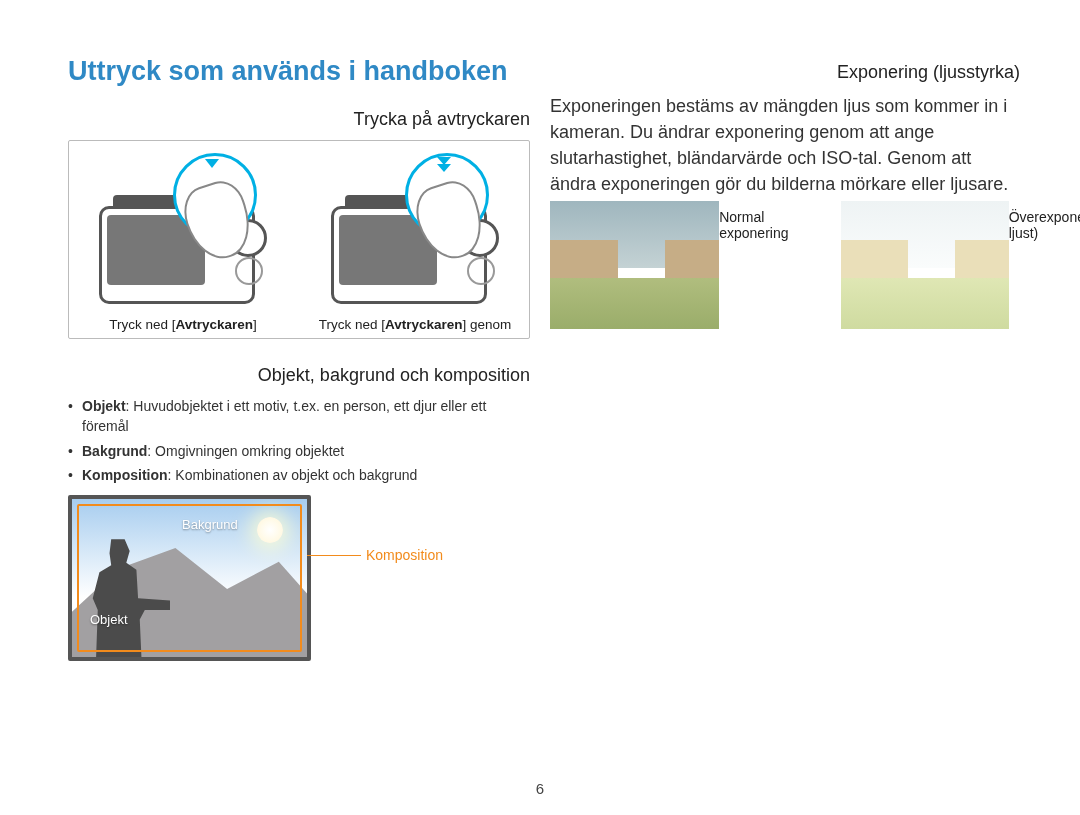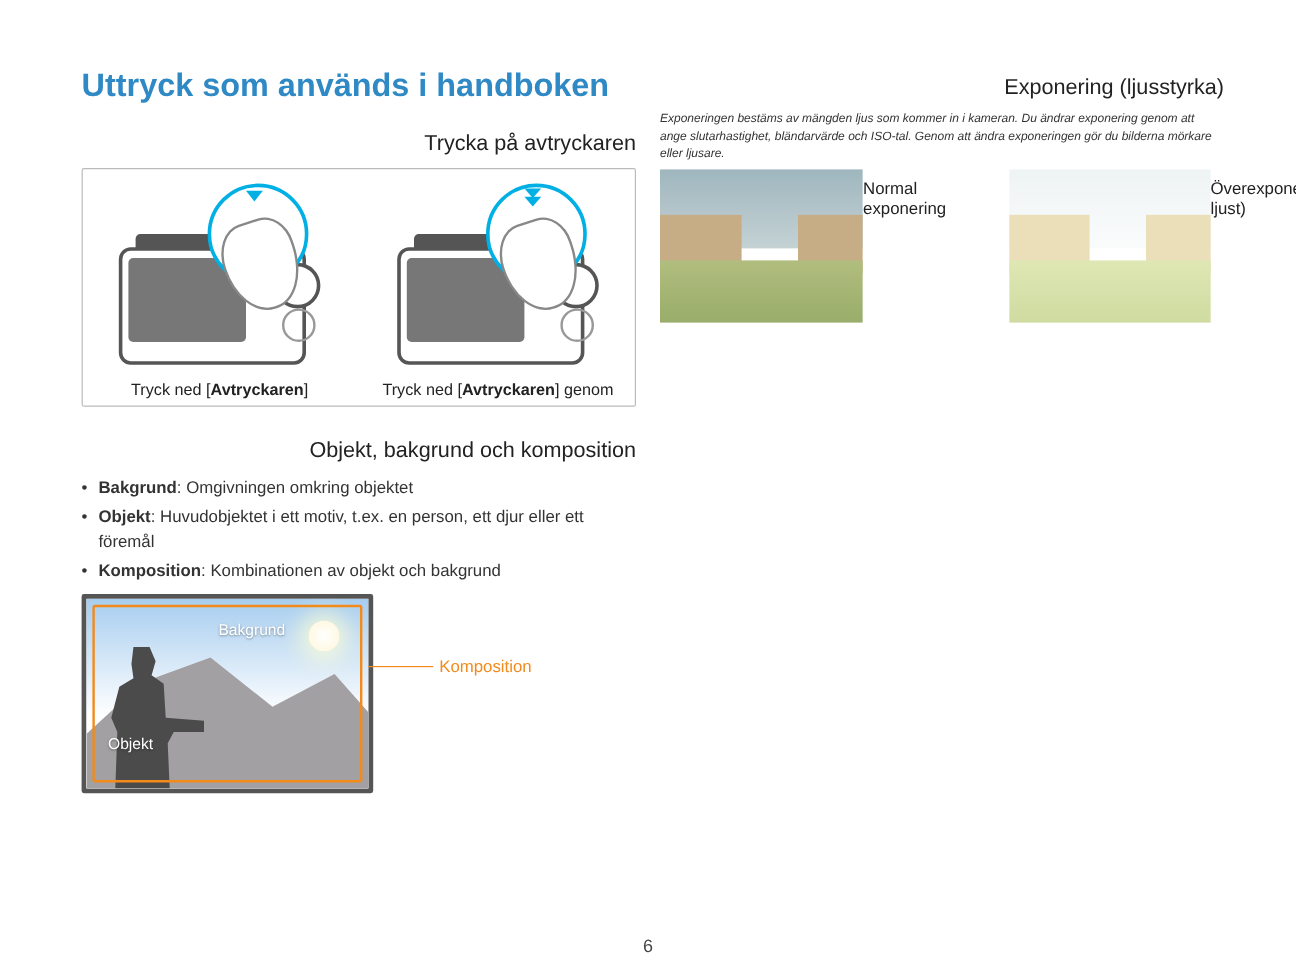--- a/index.html
+++ b/index.html
@@ -216,24 +216,23 @@
     background:#f28b1c;
   }
   .side-label {
     position:absolute;
     font-size:14px;
     color:#f28b1c;
   }
 
   
   .para {
-    font-size: 10px;
+    font-size: 18px;
     line-height: 1.45;
     margin: 10px 0 2px 0;
-    font-style: italic;
   }
   .photo-row {
     display:flex;
     gap: 22px;
     margin-top: 4px;
   }
   .photo {
     width: 200px; height: 128px;
     position: relative;
     overflow: hidden;
@@ -313,24 +312,24 @@
           <div class="caption-row">
             <span>Tryck ned [</span><strong>Avtryckaren</strong><span>] genom</span>
           </div>
         </div>
       </div>
     </div>
 
     <div class="subhead" style="margin-top:26px">Objekt, bakgrund och komposition</div>
     <ul class="bullets">
       <li>
-        <strong>Bakgrund</strong><span>: Omgivningen omkring objektet</span>
+        <strong>Objekt</strong><span>: Huvudobjektet i ett motiv, t.ex. en person, ett djur eller ett föremål</span>
       </li>
       <li>
-        <strong>Objekt</strong><span>: Huvudobjektet i ett motiv, t.ex. en person, ett djur eller ett föremål</span>
+        <strong>Bakgrund</strong><span>: Omgivningen omkring objektet</span>
       </li>
       <li>
         <strong>Komposition</strong><span>: Kombinationen av objekt och bakgrund</span>
       </li>
     </ul>
 
     <div class="comp-wrap">
       <div class="comp-frame">
         <div class="sky"></div>
         <div class="sun"></div>

